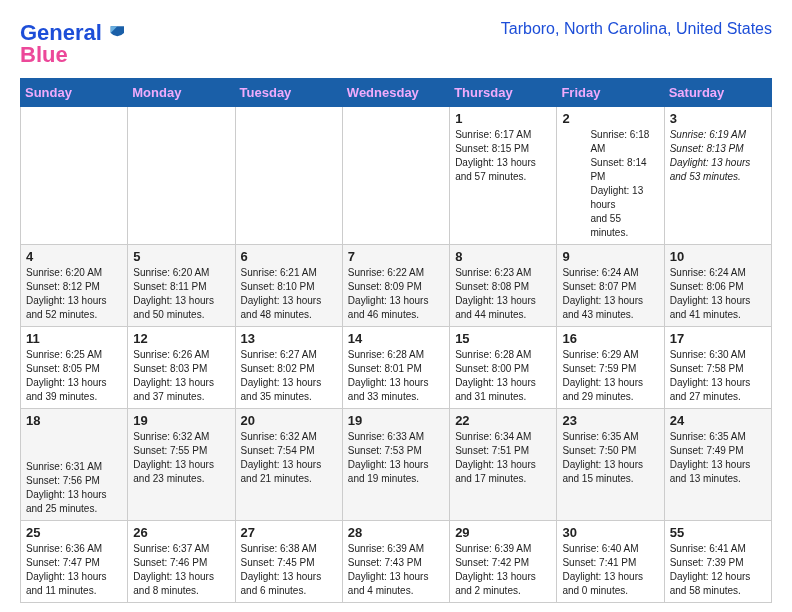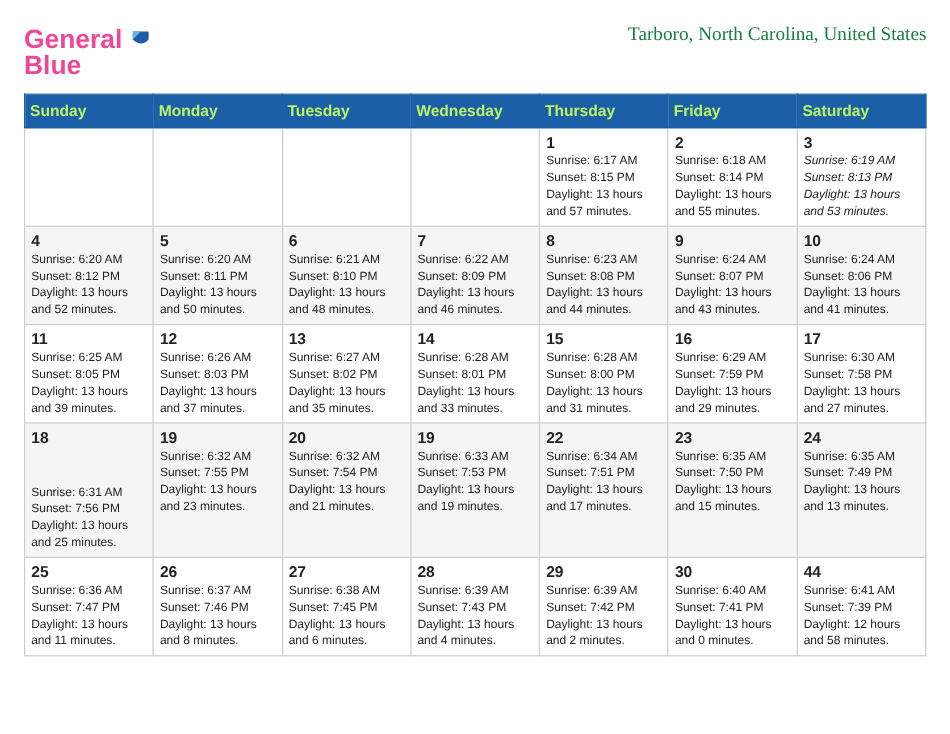--- a/index.html
+++ b/index.html
@@ -20,48 +20,47 @@
       display: flex;
       flex-direction: column;
       align-items: flex-start;
     }
     .logo-text {
       display: flex;
       align-items: center;
       font-size: 22px;
       font-weight: bold;
     }
-    .logo-general { color: #ec4899; }
+    .logo-general { color: #1d4ed8; }
     .logo-icon {
       width: 20px;
       height: 20px;
       margin-left: 2px;
     }
     .title-area {
       text-align: right;
     }
     .month-title {
       font-size: 42px;
       font-weight: bold;
       color: #222;
       line-height: 1.1;
     }
     .location-title {
       font-size: 16px;
-      color: #15803d;
-      font-family: Liberation Serif, serif;
+      color: #1d4ed8;
     }
     .calendar {
       width: 100%;
       border-collapse: collapse;
       border: 1px solid #ccc;
     }
     .calendar th {
       background: #1a5fa8;
-      color: #bef264;
+      color: #f0abfc;
       font-size: 13px;
       font-weight: bold;
       padding: 6px 4px;
       text-align: left;
       border: 1px solid #1a5fa8;
     }
     .calendar td {
       vertical-align: top;
       padding: 4px 5px;
       border: 1px solid #ccc;
@@ -141,21 +140,21 @@
         <td class="empty-cell"></td>
         <td>
           <span class="day-number">1</span>
           <div class="day-info" style="white-space: pre-line;">Sunrise: 6:17 AM
 Sunset: 8:15 PM
 Daylight: 13 hours
 and 57 minutes.</div>
         </td>
         <td>
           <span class="day-number">2</span>
-          <div class="day-info" style="white-space: pre-line;">Sunrise: 6:18 AM
+          <div class="day-info" style="white-space: pre-line; margin-left: 28px;">Sunrise: 6:18 AM
 Sunset: 8:14 PM
 Daylight: 13 hours
 and 55 minutes.</div>
         </td>
         <td>
           <span class="day-number">3</span>
           <div class="day-info" style="white-space: pre-line; font-style: italic;">Sunrise: 6:19 AM
 Sunset: 8:13 PM
 Daylight: 13 hours
 and 53 minutes.</div>
@@ -351,21 +350,21 @@
 and 2 minutes.</div>
         </td>
         <td>
           <span class="day-number">30</span>
           <div class="day-info" style="white-space: pre-line;">Sunrise: 6:40 AM
 Sunset: 7:41 PM
 Daylight: 13 hours
 and 0 minutes.</div>
         </td>
         <td>
-          <span class="day-number">44</span>
+          <span class="day-number">55</span>
           <div class="day-info" style="white-space: pre-line;">Sunrise: 6:41 AM
 Sunset: 7:39 PM
 Daylight: 12 hours
 and 58 minutes.</div>
         </td>
       </tr>
     </tbody>
 </table>
 
 </body></html>

